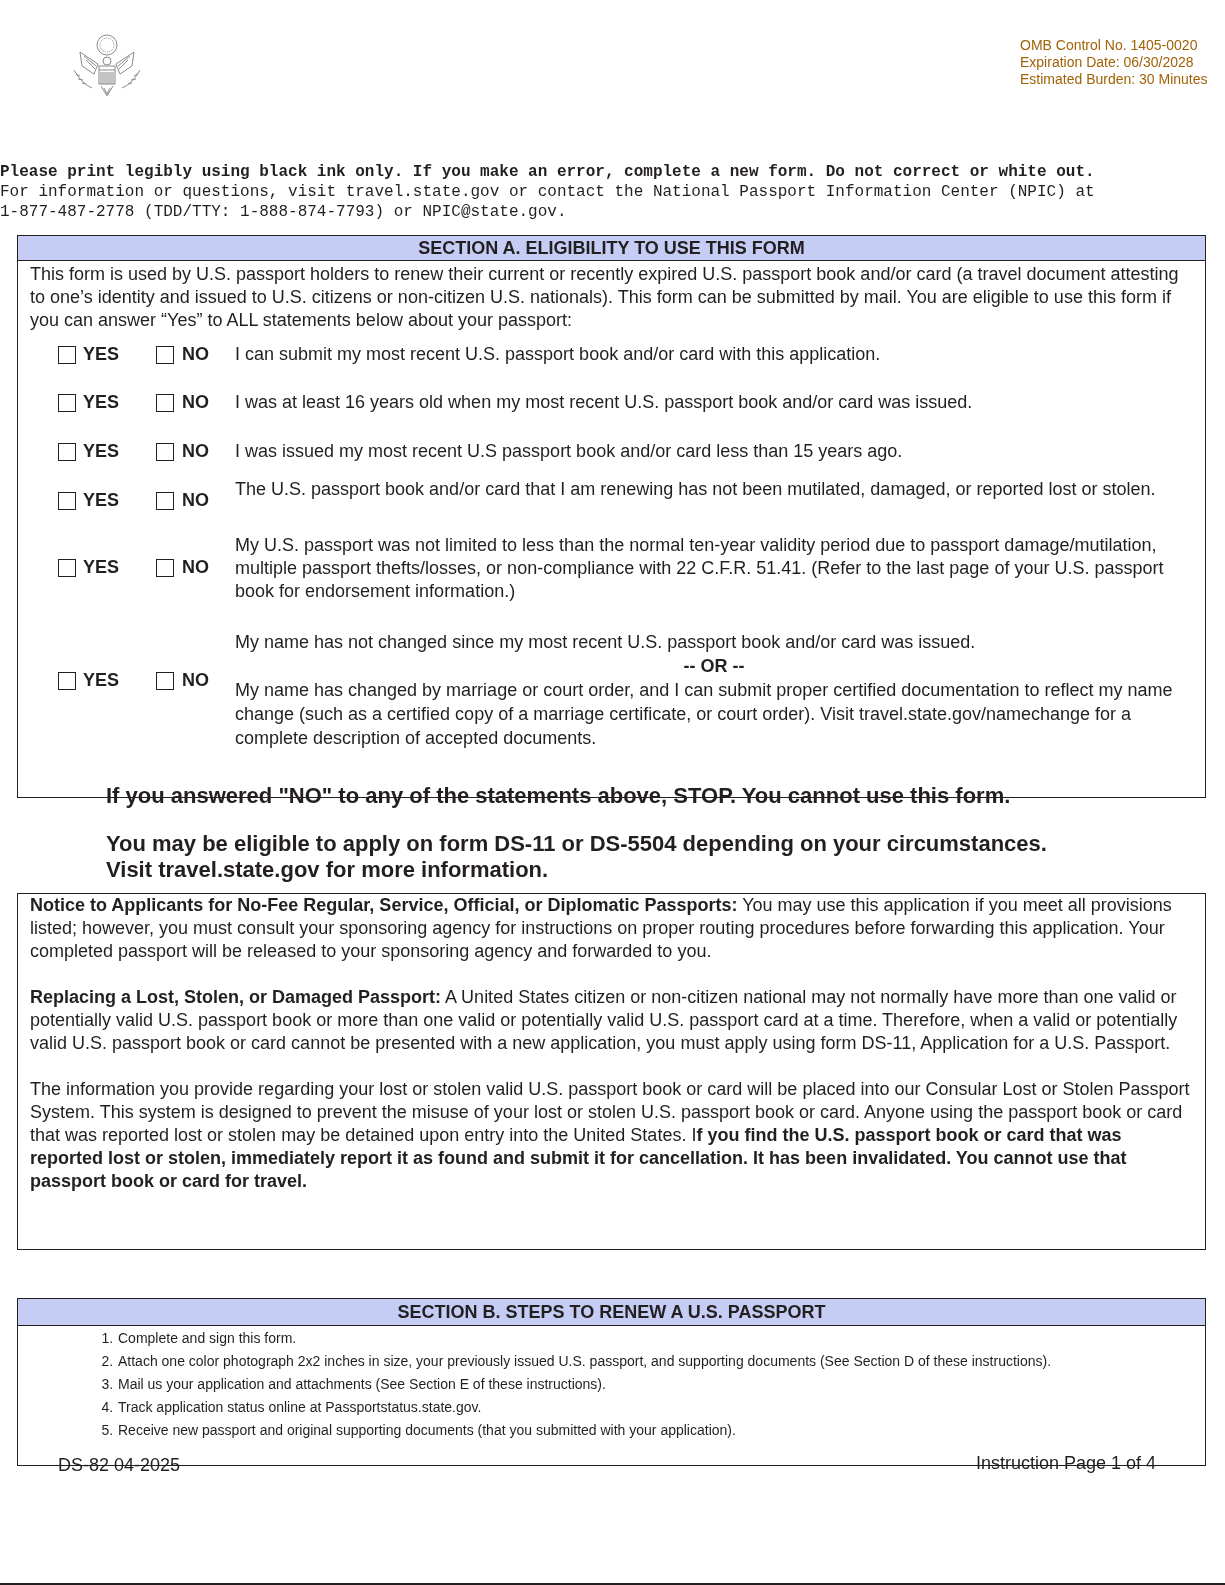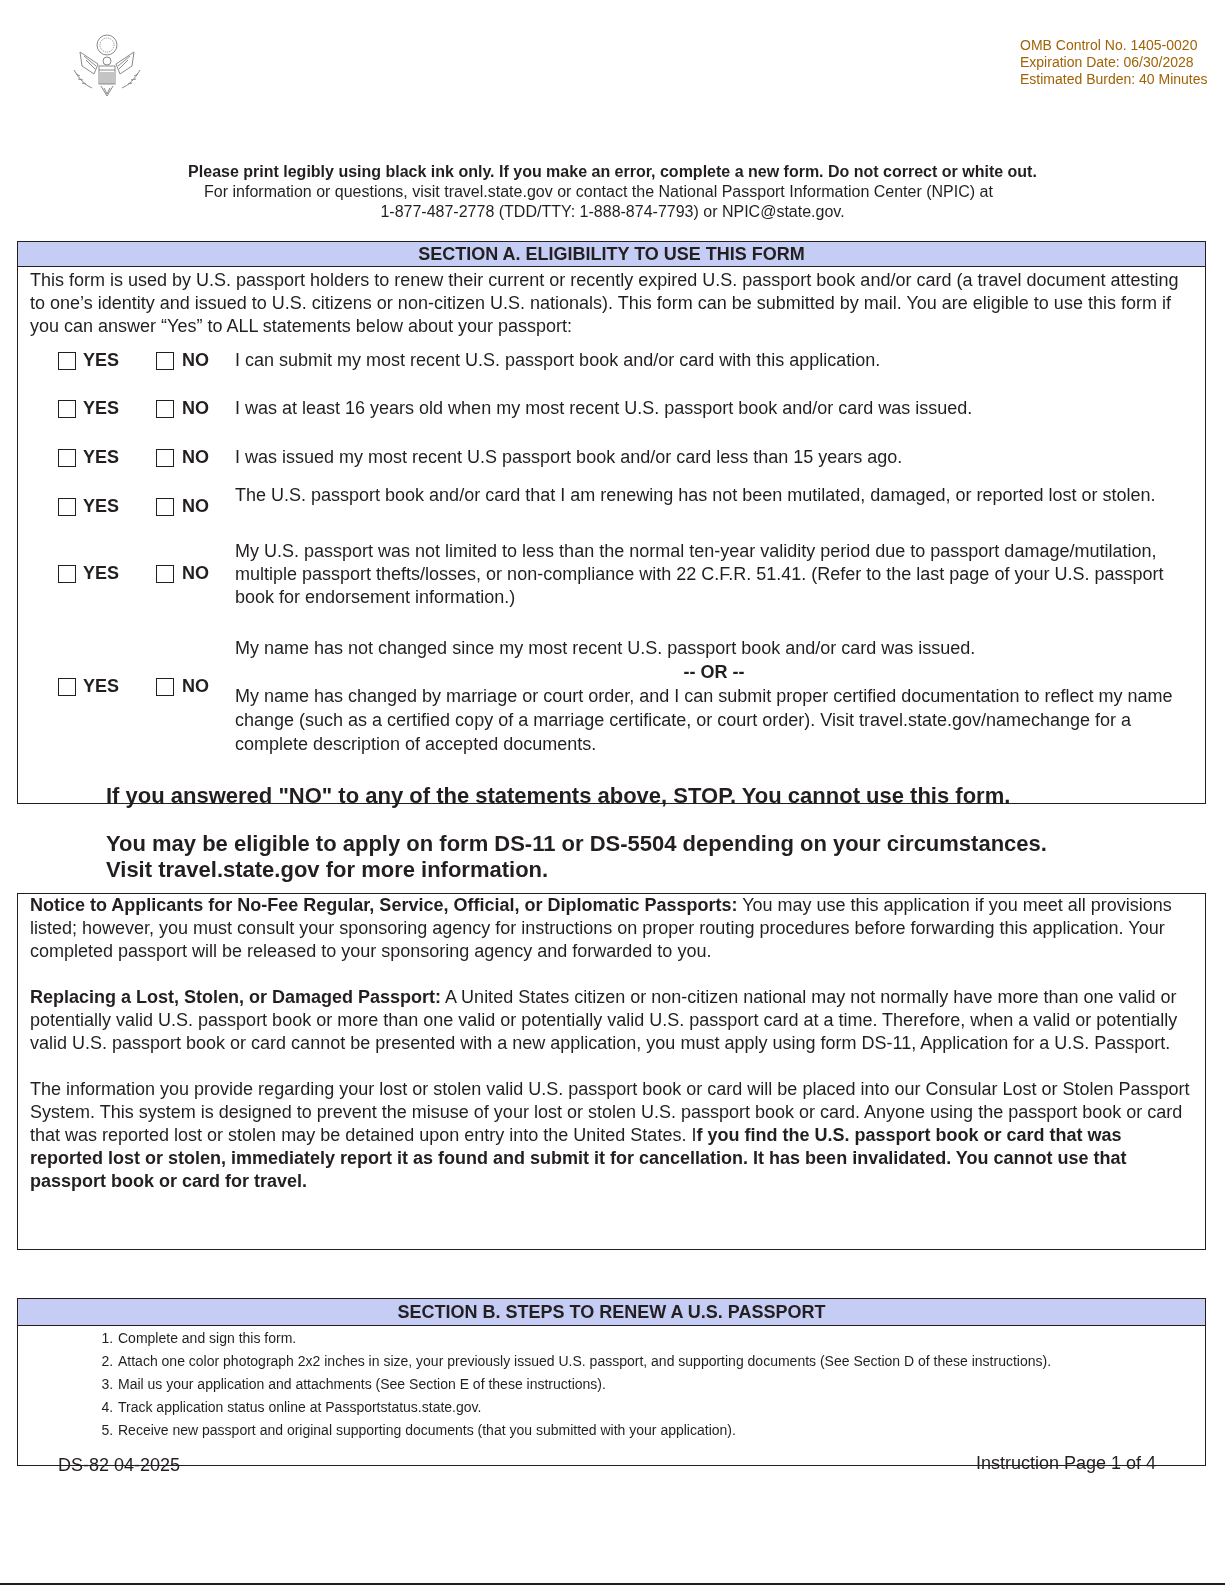--- a/index.html
+++ b/index.html
@@ -3,28 +3,28 @@
 <meta charset="utf-8">
 <style>
   html, body { margin: 0; padding: 0; background: #ffffff; }
   body {
     width: 1225px; height: 1585px; position: relative; overflow: hidden;
     font-family: "Liberation Sans", sans-serif; color: #231f20;
   }
   .abs { position: absolute; }
   .seal { left: 68px; top: 30px; width: 78px; height: 78px; }
   .omb { left: 1020px; top: 37px; font-size: 14px; line-height: 17px; color: #a16207; }
-  .intro { left: 0; width: 1225px; top: 162px; text-align: center; font-size: 16px; line-height: 20px; }
+  .intro { left: 0; width: 1225px; top: 162px; text-align: left; font-size: 16px; line-height: 20px; font-family: Liberation Mono, monospace; }
   .intro .bold { font-weight: bold; }
   .box { position: absolute; left: 17px; width: 1189px; border: 1px solid #231f20; box-sizing: border-box; }
   .sec-head {
     background: #c5cdf4; text-align: center; font-weight: bold; font-size: 18px;
     height: 24px; line-height: 24px; border-bottom: 1px solid #231f20;
   }
-  .secA { top: 241px; height: 563px; }
+  .secA { top: 235px; height: 563px; }
   .secA .lead { padding: 2px 12px 0 12px; font-size: 18px; line-height: 23px; }
   .u { }
   .q { position: absolute; left: 0; width: 100%; font-size: 18px; line-height: 23px; }
   .cb { position: absolute; width: 18px; height: 18px; border: 1.5px solid #231f20; box-sizing: border-box; background: #fff; }
   .yn { position: absolute; font-weight: bold; font-size: 18px; }
   .qtext { position: absolute; left: 217px; right: 12px; }
   .or { text-align: center; font-weight: bold; }
   .stop { left: 0; width: 1225px; top: 783px; font-size: 22px; font-weight: bold; line-height: 26px; }
   .stop div { padding-left: 106px; }
   .notice { top: 893px; height: 357px; padding: 0 12px; font-size: 18px; line-height: 23px; }
@@ -53,21 +53,21 @@
     <circle cx="39" cy="31" r="4"></circle>
     <path d="M6 40 Q14 54 24 58 M8 44 L12 46 M10 49 L15 50 M14 53 L18 54"></path>
     <path d="M72 40 Q64 54 54 58 M70 44 L66 46 M68 49 L63 50 M64 53 L60 54"></path>
     <path d="M33 56 L39 66 L45 56 M36 58 L39 64 L42 58"></path>
   </svg>
 </div>
 
 <div class="abs omb">
   <div>OMB Control No. 1405-0020</div>
   <div>Expiration Date: 06/30/2028</div>
-  <div>Estimated Burden: 40 Minutes</div>
+  <div>Estimated Burden: 30 Minutes</div>
 </div>
 
 <div class="abs intro">
   <div class="bold">Please print legibly using black ink only. If you make an error, complete a new form. Do not correct or white out.</div>
   <div style="padding-right:28px">For information or questions, visit travel.state.gov or contact the National Passport Information Center (NPIC) at</div>
   <div>1-877-487-2778  (TDD/TTY: 1-888-874-7793) or NPIC@state.gov.</div>
 </div>
 
 <div class="box secA">
   <div class="sec-head">SECTION A. ELIGIBILITY TO USE THIS FORM</div>

